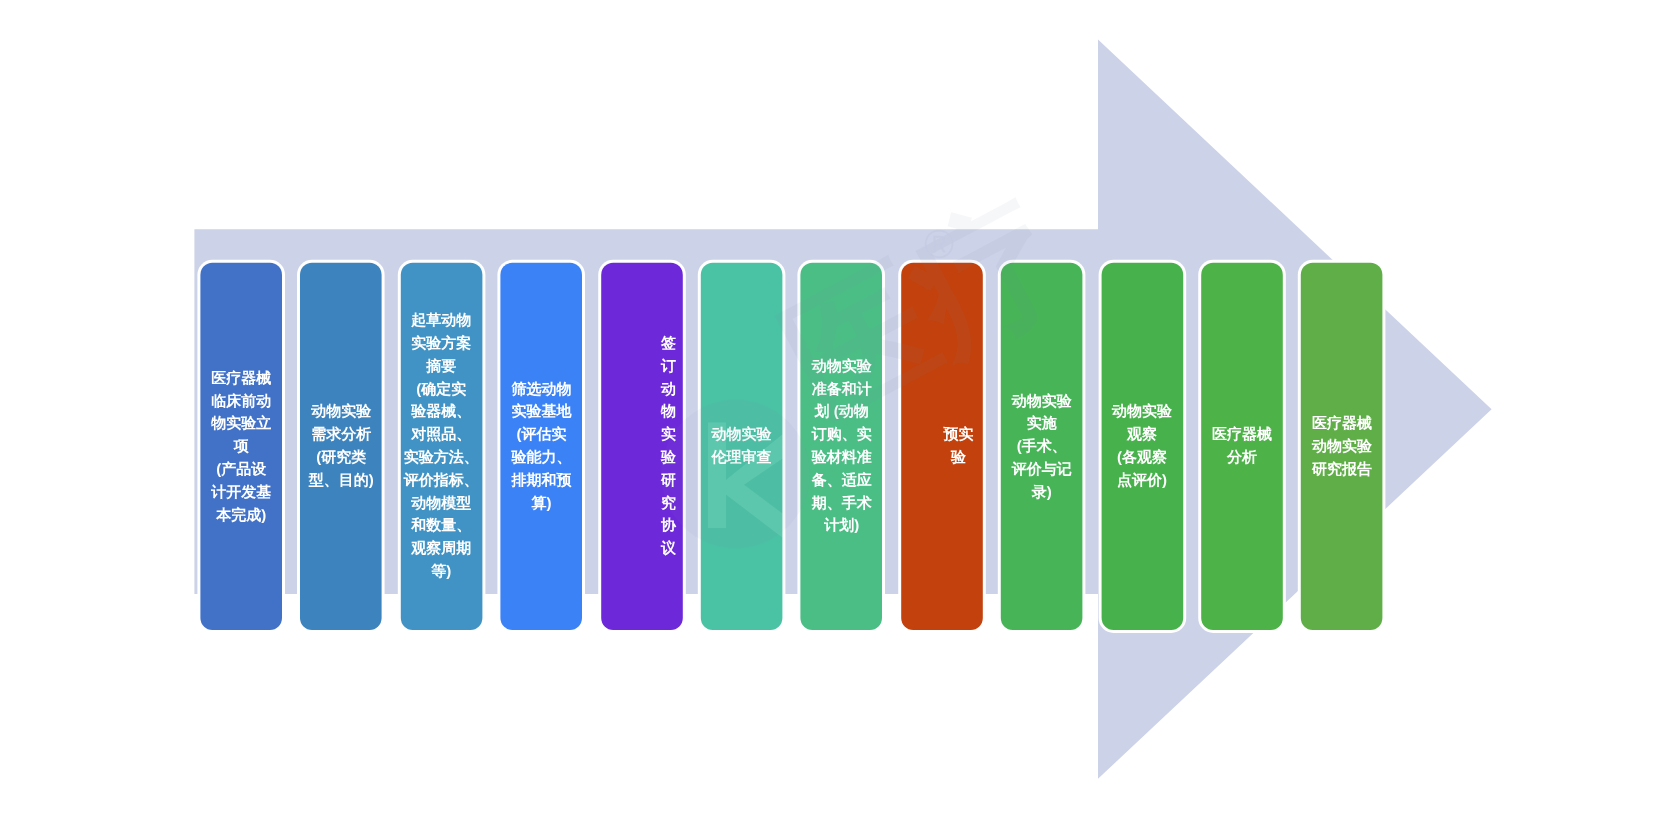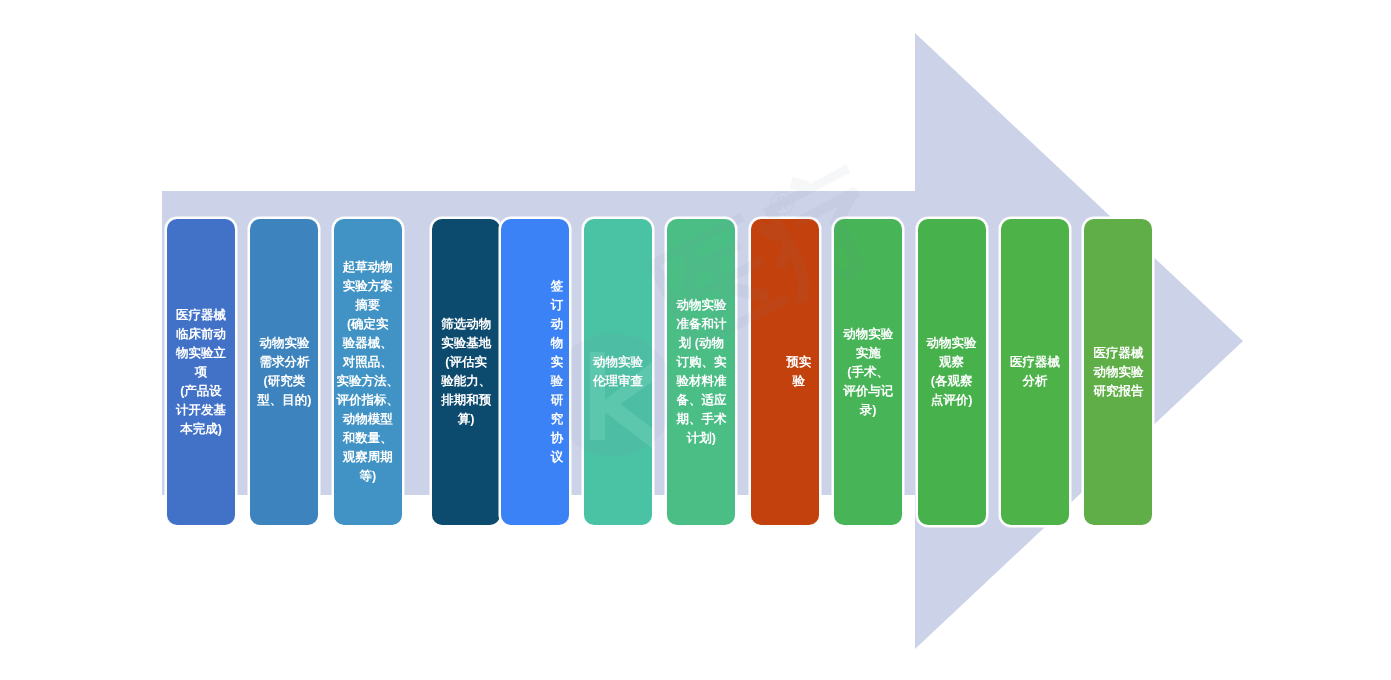--- a/index.html
+++ b/index.html
@@ -100,29 +100,29 @@
 (确定实
 验器械、
 对照品、
 实验方法、
 评价指标、
 动物模型
 和数量、
 观察周期
 等)</div>
       </div>
-      <div class="step-box" style="left: 250.2px; width: 68px; background: #0c4a6e; margin-left: 15px;">
+      <div class="step-box" style="left: 250.2px; width: 68px; background: #3b82f6;">
         <div class="step-label">筛选动物
 实验基地
 (评估实
 验能力、
 排期和预
 算)</div>
       </div>
-      <div class="step-box" style="left: 333.6px; width: 68px; background: #3b82f6; padding-left: 45px;">
+      <div class="step-box" style="left: 333.6px; width: 68px; background: #6d28d9; padding-left: 45px;">
         <div class="step-label">签订动物
 实验研究
 协议</div>
       </div>
       <div class="step-box" style="left: 417px; width: 68px; background: rgb(74, 194, 164);">
         <div class="step-label">动物实验
 伦理审查</div>
       </div>
       <div class="step-box" style="left: 500.4px; width: 68px; background: rgb(75, 190, 134);">
         <div class="step-label">动物实验

